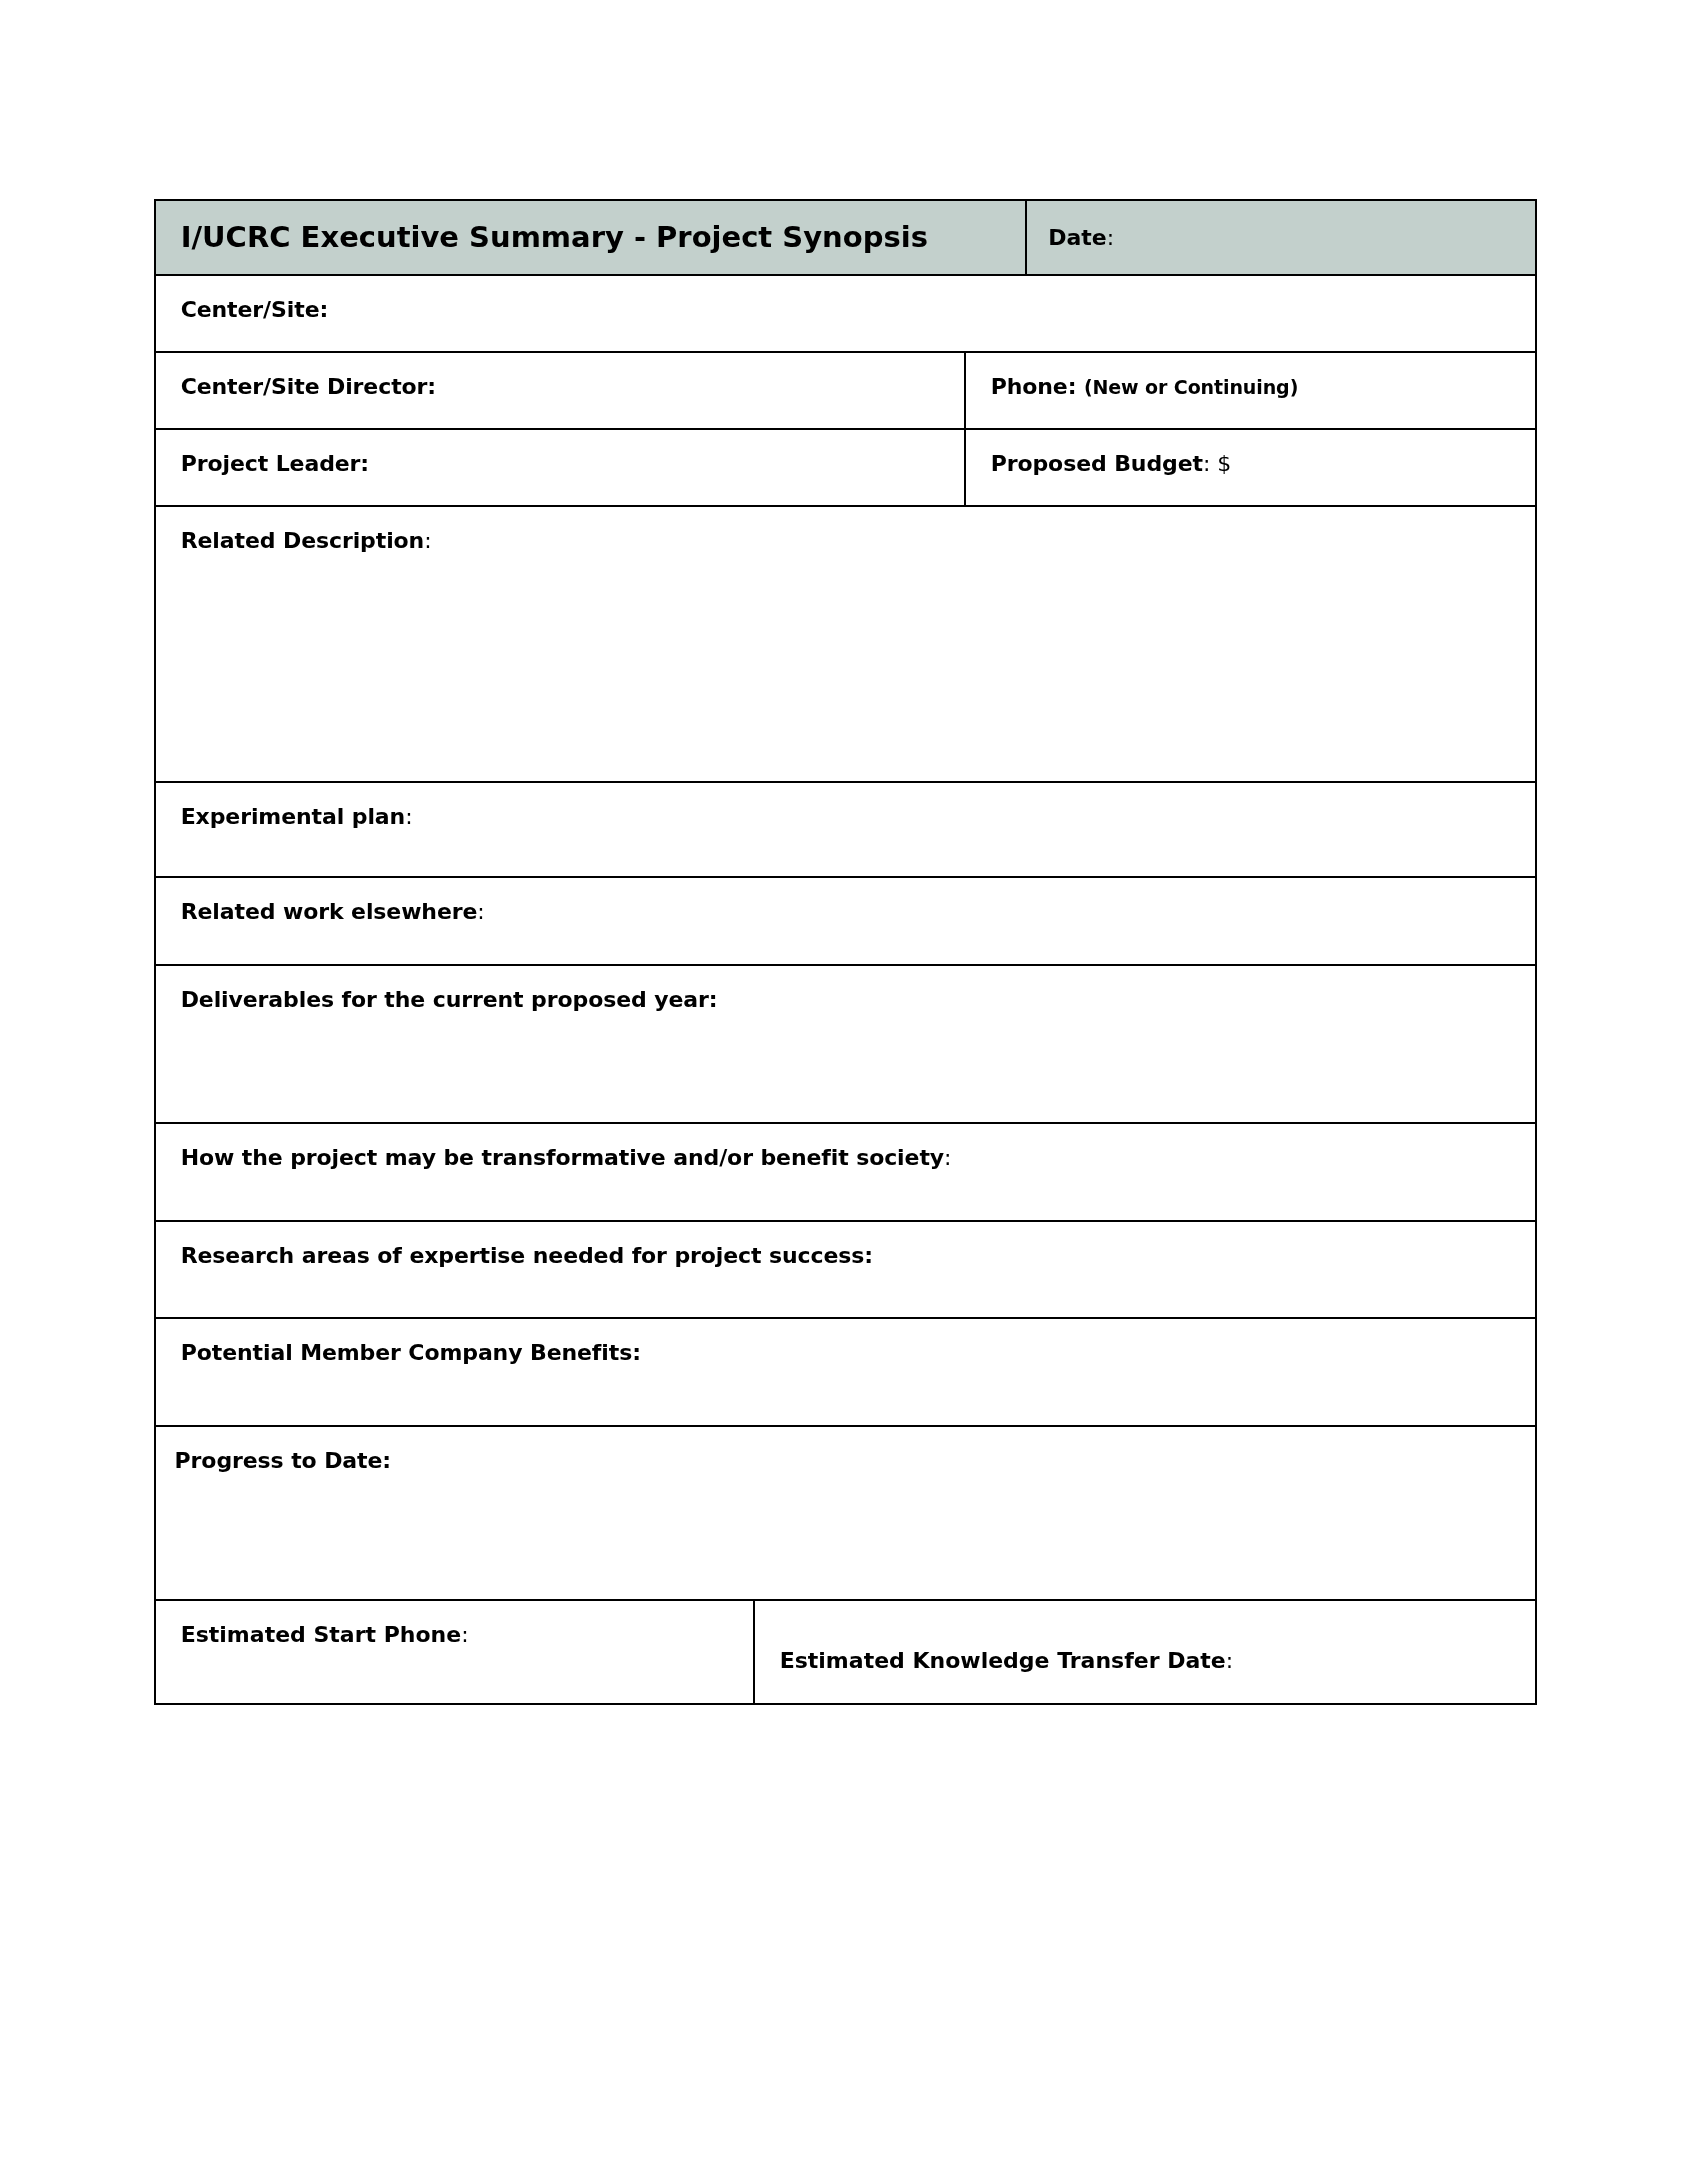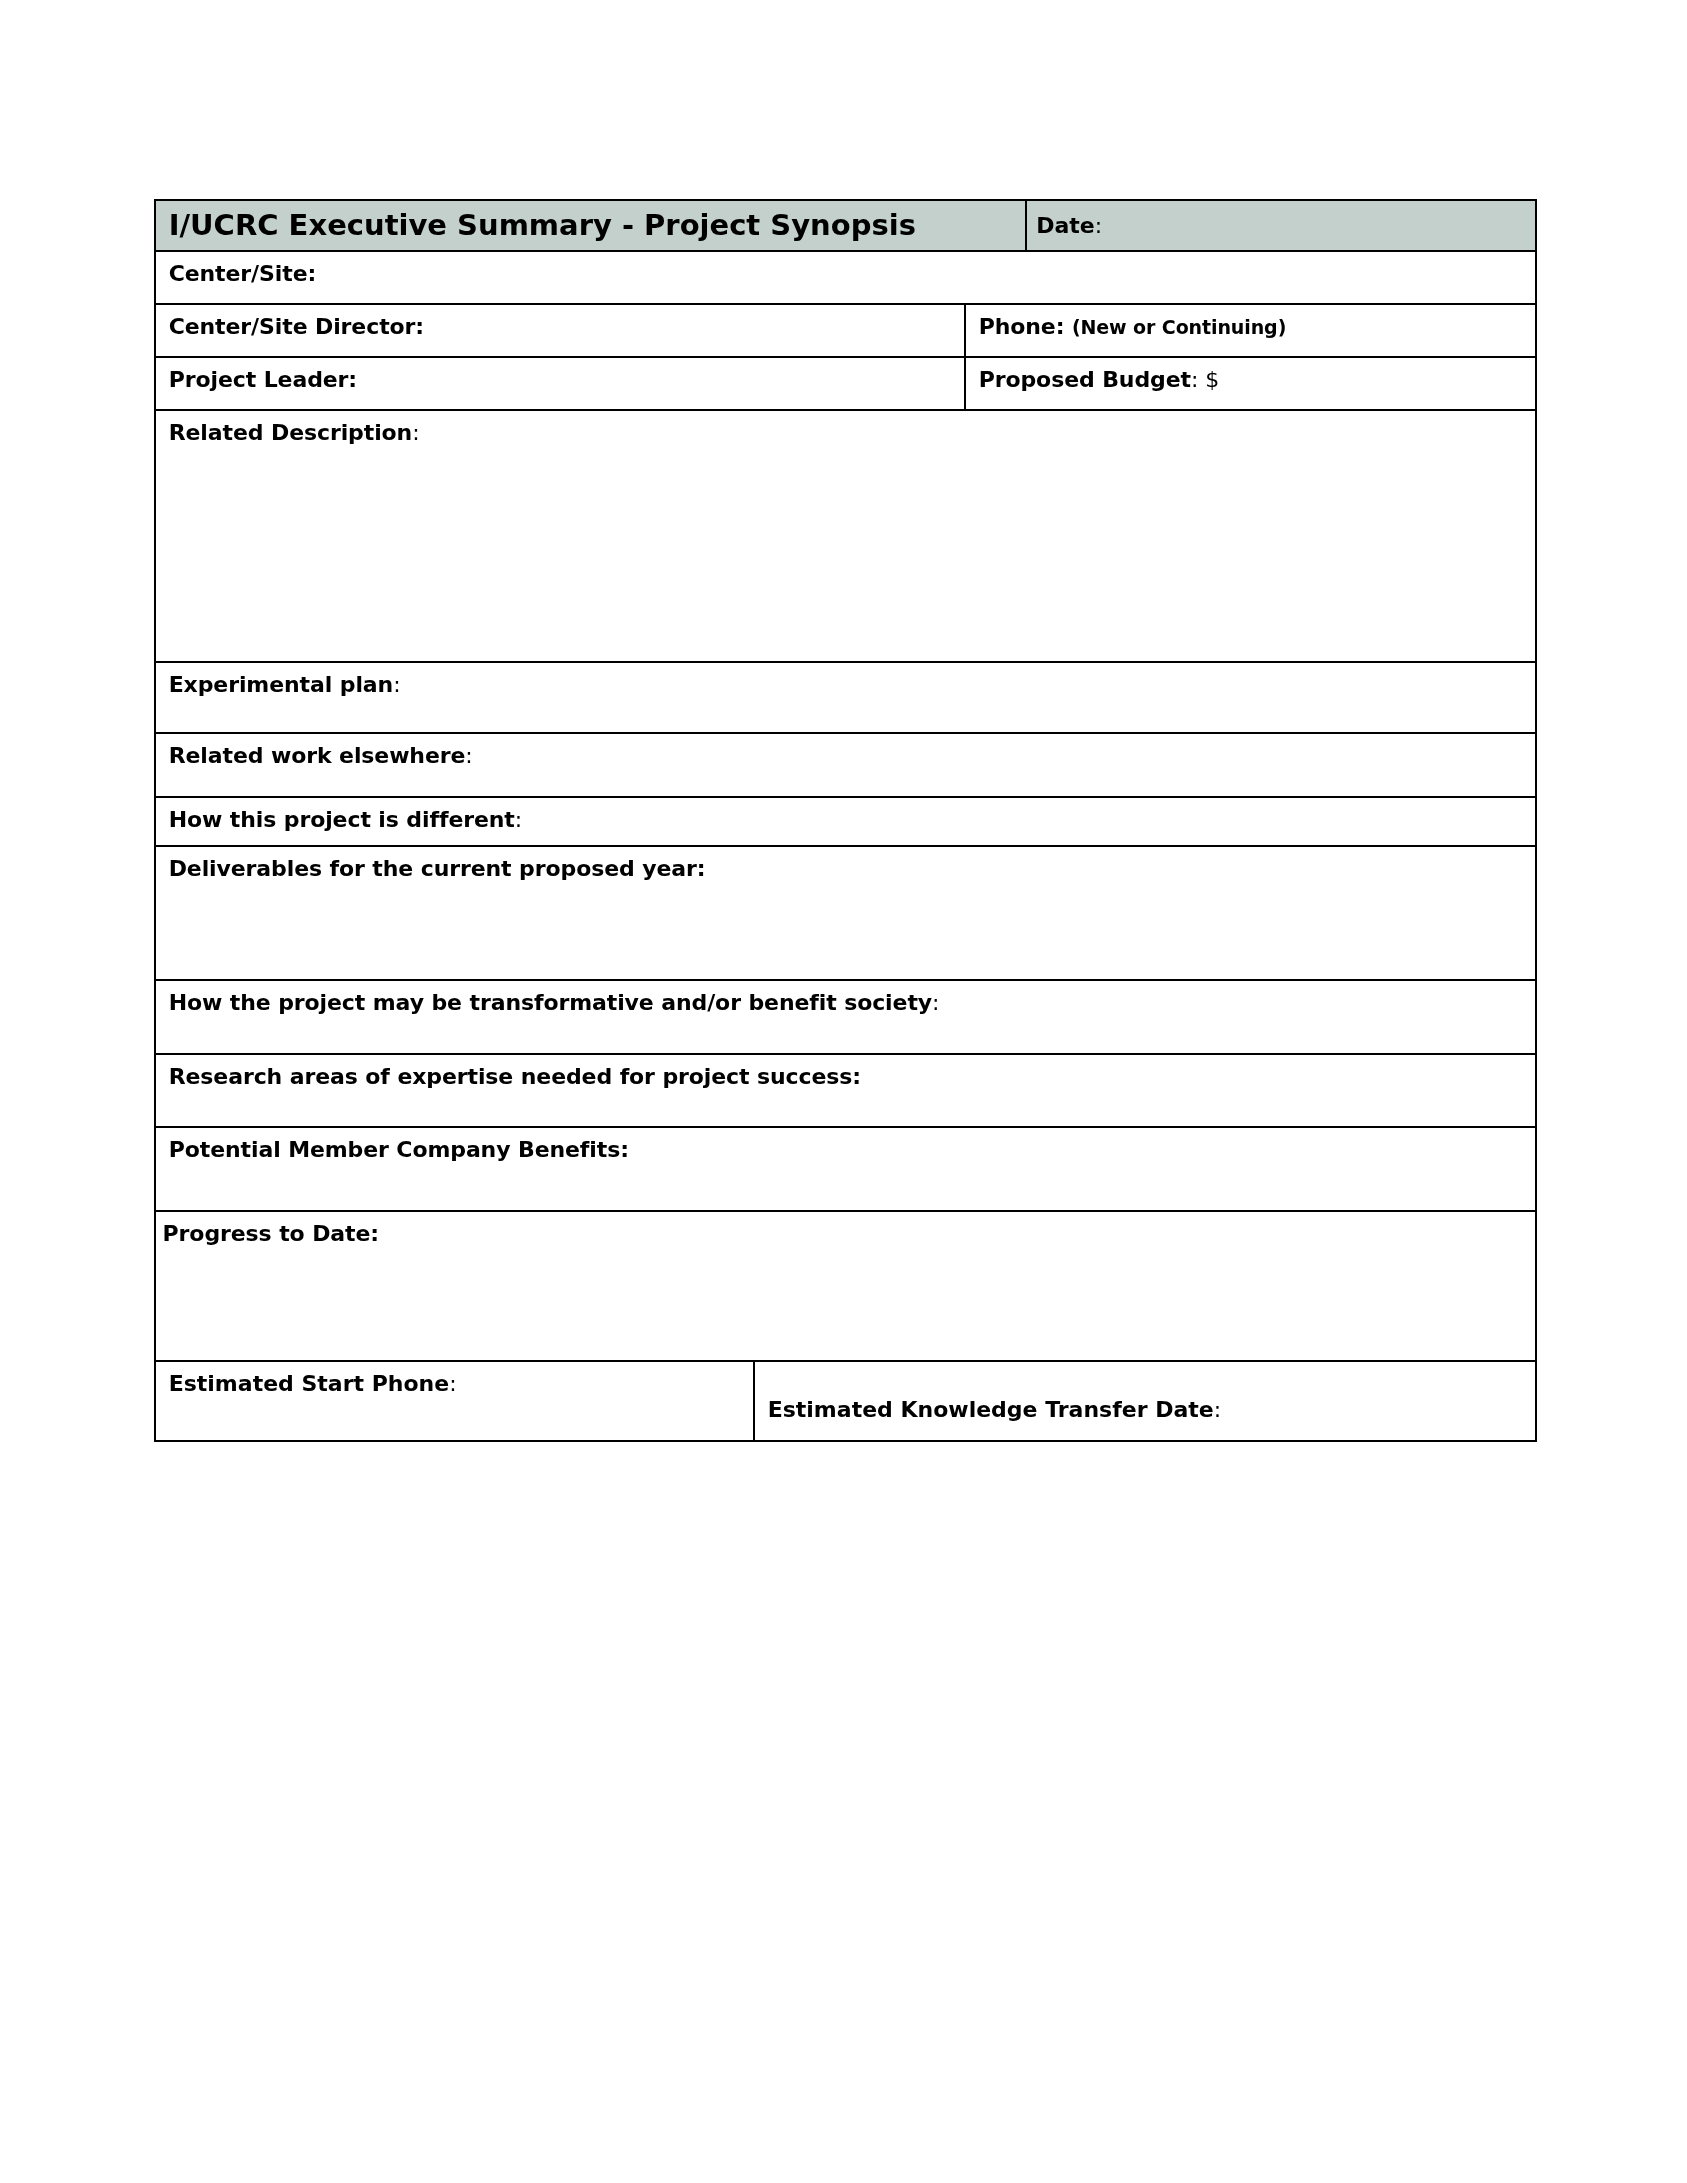--- a/index.html
+++ b/index.html
@@ -30,21 +30,21 @@
     left: 154px;
     top: 199px;
     width: 1382px;
     border-collapse: collapse;
     table-layout: fixed;
   }
 
   .form-table td {
     border: 2.6px solid #000000;
     vertical-align: top;
-    padding: 4px;
+    padding: 16px;
     background: #ffffff;
   }
 
   .cell-pad {
     padding: 5.2px 0 0 8.7px;
     font-weight: bold;
     font-size: 22px;
     line-height: 1.22;
     letter-spacing: -0.1px;
     white-space: nowrap;
@@ -175,25 +175,20 @@
           <div class="cell-pad"><span>Experimental plan</span><span class="lbl-normal">:</span></div>
         </td>
       </tr>
 
       <tr>
         <td class="r-rel" colspan="4">
           <div class="cell-pad"><span>Related work elsewhere</span><span class="lbl-normal">:</span></div>
         </td>
       </tr>
 
-      <tr>
-        <td class="r-diff" colspan="4">
-          <div class="cell-pad"><span>How this project is different</span><span class="lbl-normal">:</span></div>
-        </td>
-      </tr>
 
 
       <tr>
         <td class="r-deliv" colspan="4">
           <div class="cell-pad">Deliverables for the current proposed year:</div>
         </td>
       </tr>
 
       <tr>
         <td class="r-trans" colspan="4">

